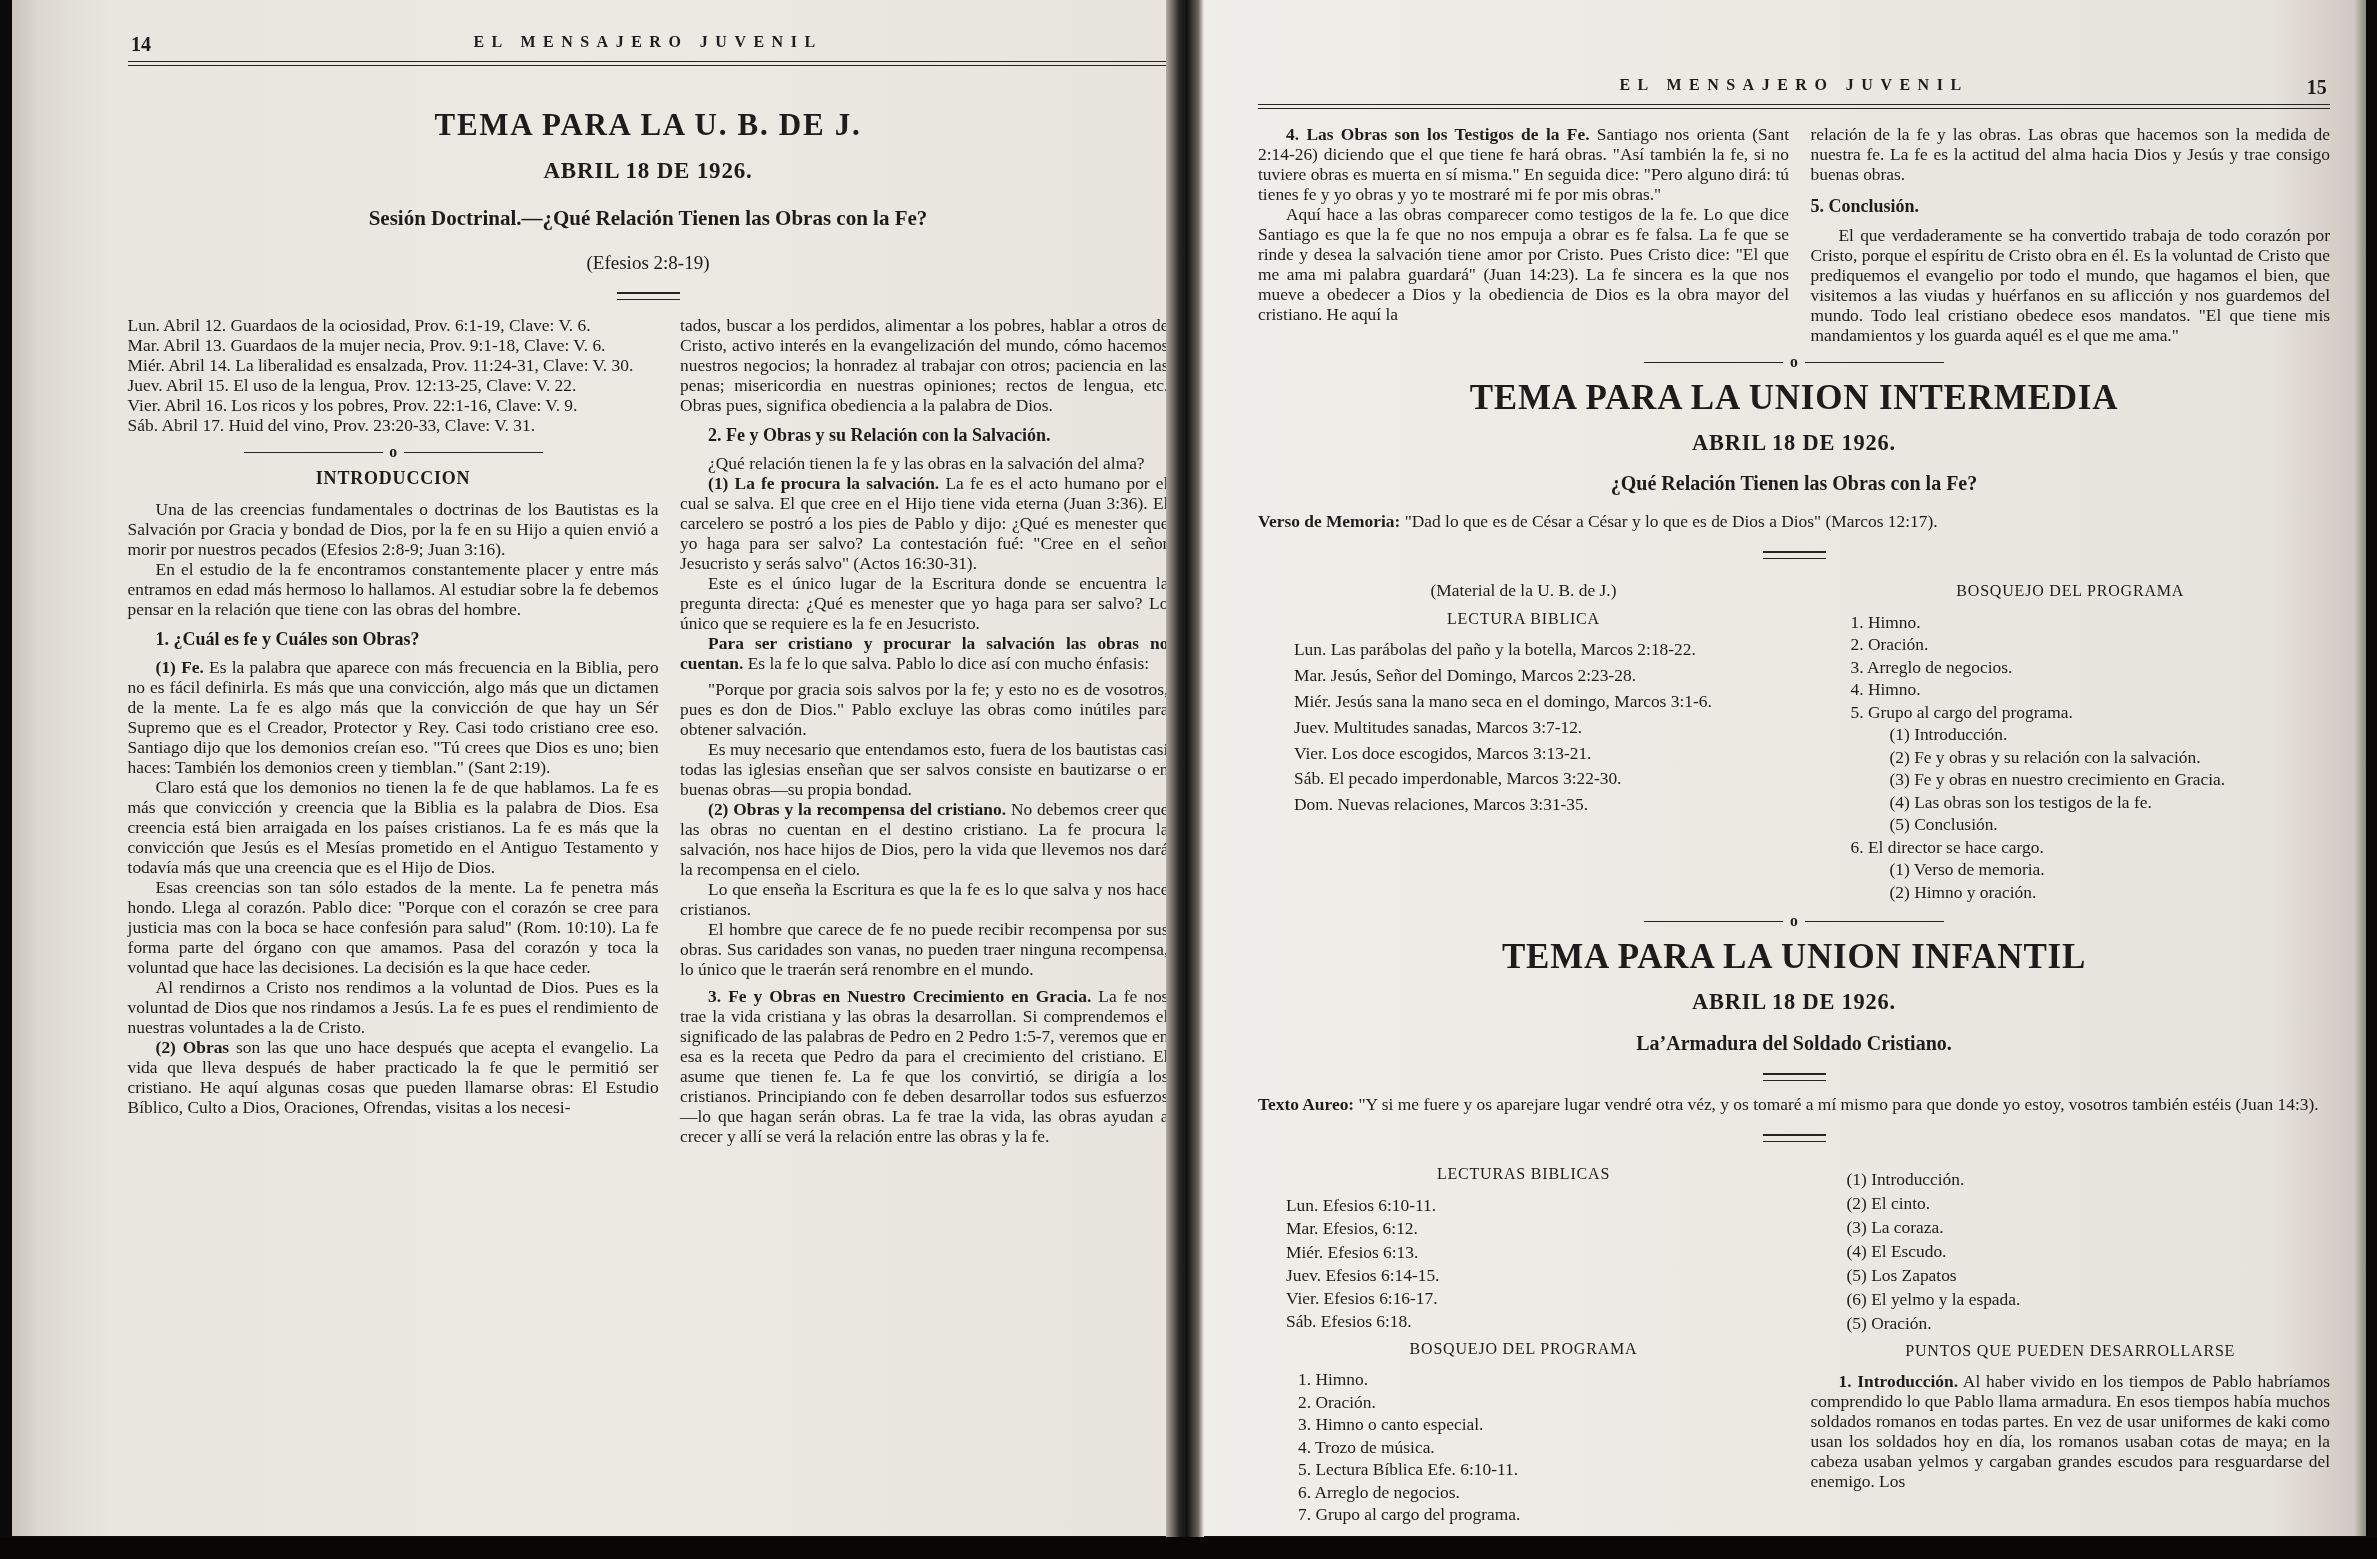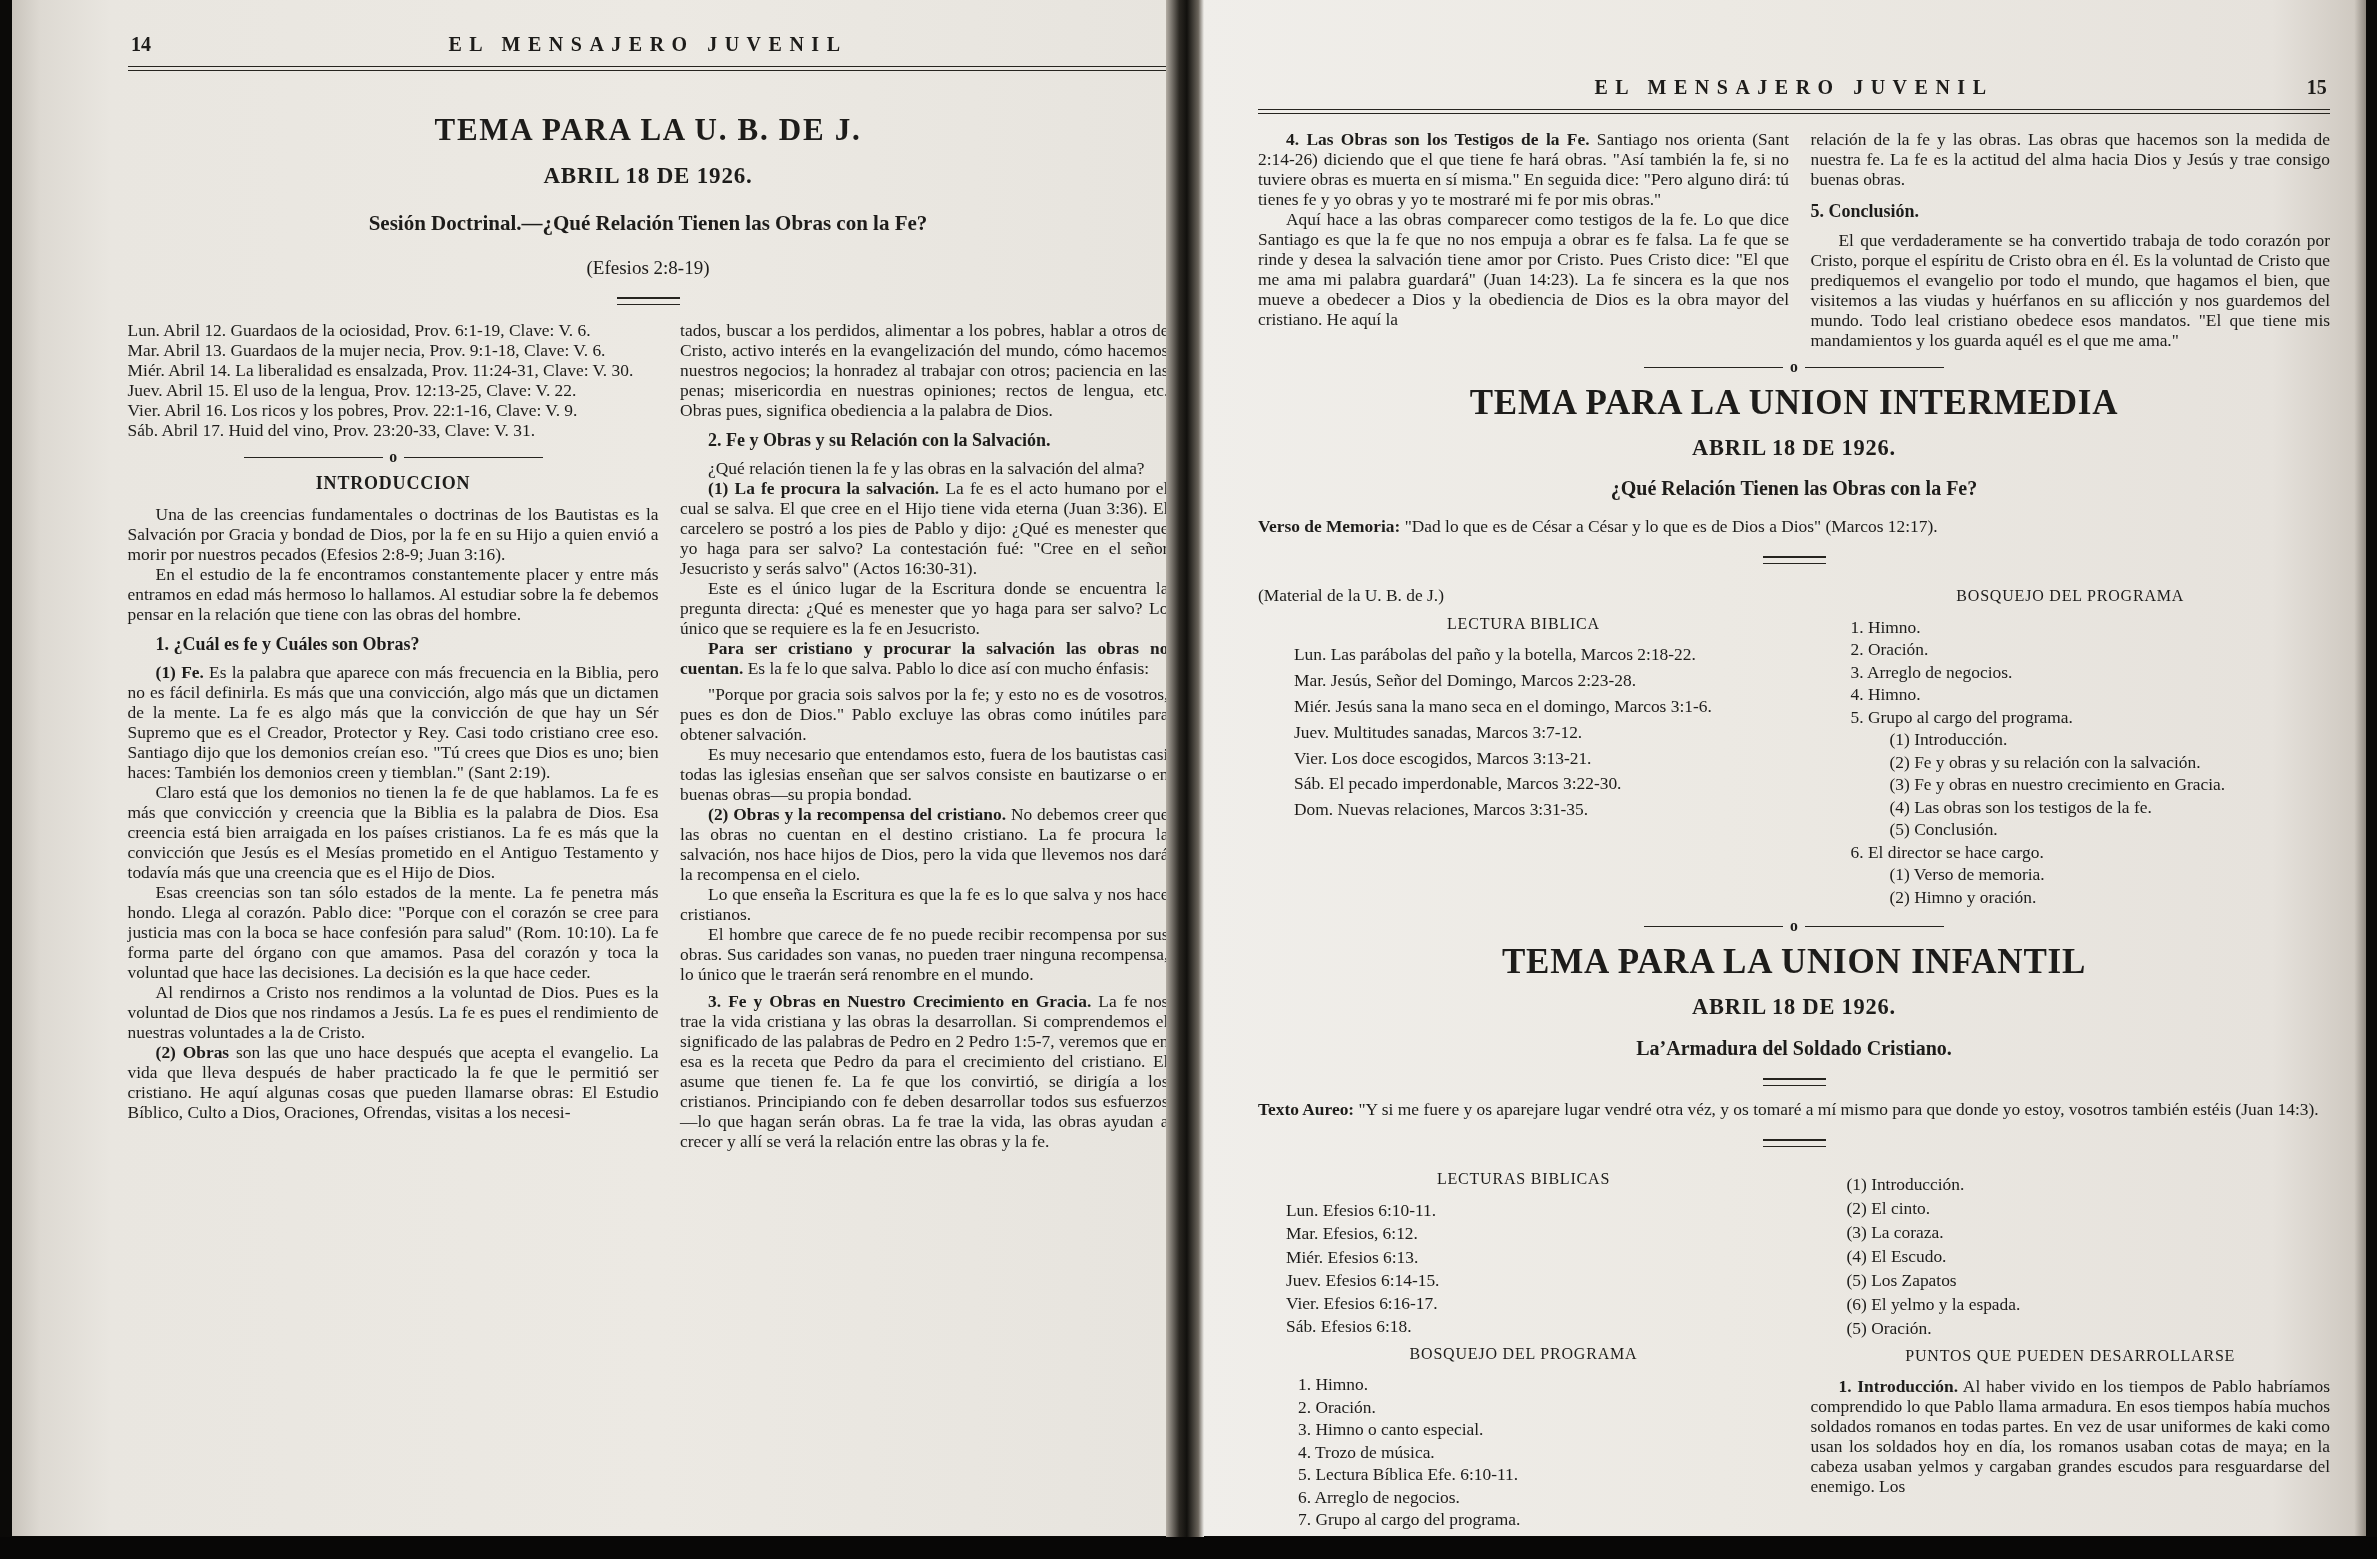--- a/index.html
+++ b/index.html
@@ -16,21 +16,21 @@
     padding-left:8px;
   }
   .page-right{
     left:1197px;width:1169px;
     background:linear-gradient(90deg,#f0eeea 0px,#ece9e3 45%,#e6e2dc 92%,#cfc9c1 99%,#8f887e 100%);
   }
   .inner-l{margin:0 13.2px 0 108px;}
   .inner-r{margin:0 36px 0 61px;}
   .pg-header{position:relative;text-align:center;}
   .pg-header .journal{
-    font-weight:bold;font-size:20px;letter-spacing:7.5px;white-space:nowrap;text-align:center;
+    font-weight:bold;font-size:16px;letter-spacing:7.5px;white-space:nowrap;text-align:center;
   }
   .pgnum{position:absolute;top:0;font-weight:bold;font-size:20px;}
   .pgnum.l{left:3.3px;}
   .pgnum.r{right:3.3px;}
   .pad-l{padding-top:33px;}
   .pad-r{padding-top:76px;}
   .dbl-rule{margin-top:10px;height:3.3px;border-top:1.7px solid #26241f;border-bottom:1.7px solid #26241f;}
   .main-title{text-align:center;font-weight:bold;font-size:31px;letter-spacing:1.7px;margin-top:41px;}
   .main-date{text-align:center;font-weight:bold;font-size:23px;margin-top:15px;letter-spacing:0.8px;}
   .main-sub{text-align:center;font-weight:bold;font-size:21px;margin-top:21.5px;}
@@ -50,21 +50,21 @@
   .hang90{font-size:17.4px;line-height:20px;text-align:left;padding-left:76px;text-indent:-76px;margin-bottom:5.8px;margin-left:36px;}
   .sec-head{font-weight:bold;font-size:18px;text-align:center;margin:11.6px 0 10px;letter-spacing:0.8px;}
   .sub-head{font-weight:bold;font-size:18px;margin:10px 0 6.6px;text-indent:28px;}
   .sub-head.noind{text-indent:0;margin:11.6px 0 8.3px;}
   .big-title{text-align:center;font-weight:bold;font-size:35px;letter-spacing:0.8px;margin-top:11.6px;}
   .big-date{text-align:center;font-weight:bold;font-size:22.4px;margin-top:11.6px;letter-spacing:0.8px;}
   .big-sub{text-align:center;font-weight:bold;font-size:20px;margin-top:16.6px;}
   .verse{font-size:17.4px;line-height:22.4px;margin-top:15px;text-align:left;}
   .texto{font-size:17.4px;line-height:24px;margin-top:11.6px;padding-left:323px;text-indent:-323px;text-align:left;}
   .col-head{font-weight:normal;font-size:16px;text-align:center;letter-spacing:0.8px;margin:8.3px 0 11.6px;}
-  .material{font-size:17.4px;margin-top:6.6px;}
+  .material{font-size:17.4px;text-align:center;margin-top:6.6px;}
   .numitem{font-size:17.4px;line-height:20px;padding-left:40px;margin-bottom:2.5px;text-align:left;}
   .subitem{font-size:17.4px;line-height:20px;padding-left:79px;margin-bottom:2.5px;text-align:left;}
   .plainitem{font-size:17.4px;line-height:20px;padding-left:28px;margin-bottom:3.3px;text-align:left;}
   .punto{font-size:17.4px;line-height:20px;padding-left:36px;margin-bottom:4.1px;text-align:left;}
   .gap8{height:6.6px;} .gap14{height:11.6px;}
   .bottom-band{position:absolute;left:0;bottom:0;width:2377px;height:23px;background:#080706;}
   .gutter-shadow{position:absolute;top:0;left:1166px;width:38px;height:1560px;
     background:linear-gradient(90deg,#b3ada4 0%,#2a2722 35%,#11100d 55%,#6b655c 85%,#efede9 100%);}
 </style>
 </head>

